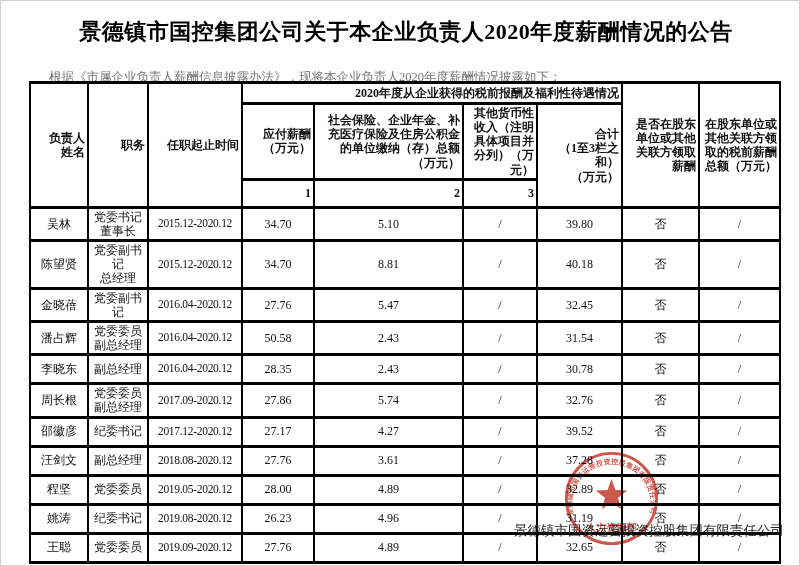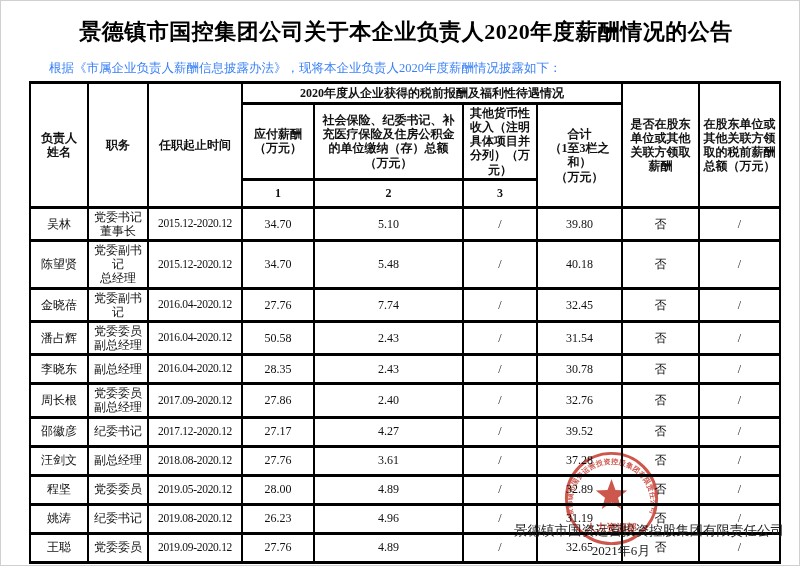--- a/index.html
+++ b/index.html
@@ -23,24 +23,24 @@
     text-align: center;
     font-size: 22px;
     font-weight: bold;
     letter-spacing: 0.5px;
     color: #000;
     padding-left: 12px;
   }
 
   .doc-intro {
     position: absolute;
-    top: 59px;
+    top: 68px;
     left: 48px;
     font-size: 12.5px;
-    color: #3b82f6;
+    color: #737373;
   }
 
   table.pay-table {
     position: absolute;
     top: 80px;
     left: 28px;
     width: 750px;
     border-collapse: collapse;
     table-layout: fixed;
   }
@@ -49,21 +49,21 @@
     border-top-width: 3px;
     border-bottom-width: 3px;
     text-align: center;
     vertical-align: middle;
     font-size: 12px;
     line-height: 1.18;
     padding: 1px 2px;
     overflow: hidden;
     color: #111;
   }
-  .pay-table th { font-weight: bold; }
+  .pay-table th { font-weight: bold; text-align: right; }
   .pre-line { white-space: pre-line; margin-left: 32px; }
   tr.h-group { height: 21px; }
   tr.h-main  { height: 65px; }
   tr.h-num   { height: 28px; }
   tr.data-row { height: 29px; }
   .pay-table td.cell-tenure { font-size: 11.5px; letter-spacing: -0.3px; }
   .pay-table td.cell-position { font-size: 12px; border-radius: 12px; }
 
   .footer-company {
     position: absolute;
@@ -122,21 +122,21 @@
 姓名</th>
         <th rowspan="3">职务</th>
         <th rowspan="3">任职起止时间</th>
         <th colspan="4">2020年度从企业获得的税前报酬及福利性待遇情况</th>
         <th rowspan="3">是否在股东单位或其他关联方领取薪酬</th>
         <th rowspan="3">在股东单位或其他关联方领取的税前薪酬总额（万元）</th>
       </tr>
       <tr class="h-main">
         <th class="pre-line">应付薪酬
 （万元）</th>
-        <th>社会保险、纪委书记、补充医疗保险及住房公积金的单位缴纳（存）总额（万元）</th>
+        <th>社会保险、企业年金、补充医疗保险及住房公积金的单位缴纳（存）总额（万元）</th>
         <th>其他货币性收入（注明具体项目并分列）（万元）</th>
         <th rowspan="2" class="pre-line">合计
 （1至3栏之和）
 （万元）</th>
       </tr>
       <tr class="h-num">
         <th>1</th>
         <th>2</th>
         <th>3</th>
       </tr>
@@ -153,32 +153,32 @@
           <td class="cell-total">39.80</td>
           <td class="cell-shareholder-pay">否</td>
           <td class="cell-shareholder-amount">/</td>
         </tr>
         <tr class="data-row">
           <td class="cell-name">陈望贤</td>
           <td class="cell-position pre-line">党委副书记
 总经理</td>
           <td class="cell-tenure">2015.12-2020.12</td>
           <td class="cell-salary">34.70</td>
-          <td class="cell-insurance">5.48</td>
+          <td class="cell-insurance">8.81</td>
           <td class="cell-other-income">/</td>
           <td class="cell-total">40.18</td>
           <td class="cell-shareholder-pay">否</td>
           <td class="cell-shareholder-amount">/</td>
         </tr>
         <tr class="data-row">
           <td class="cell-name">金晓蓓</td>
           <td class="cell-position pre-line">党委副书记</td>
           <td class="cell-tenure">2016.04-2020.12</td>
           <td class="cell-salary">27.76</td>
-          <td class="cell-insurance">7.74</td>
+          <td class="cell-insurance">5.47</td>
           <td class="cell-other-income">/</td>
           <td class="cell-total">32.45</td>
           <td class="cell-shareholder-pay">否</td>
           <td class="cell-shareholder-amount">/</td>
         </tr>
         <tr class="data-row">
           <td class="cell-name">潘占辉</td>
           <td class="cell-position pre-line">党委委员
 副总经理</td>
           <td class="cell-tenure">2016.04-2020.12</td>
@@ -199,21 +199,21 @@
           <td class="cell-total">30.78</td>
           <td class="cell-shareholder-pay">否</td>
           <td class="cell-shareholder-amount">/</td>
         </tr>
         <tr class="data-row">
           <td class="cell-name">周长根</td>
           <td class="cell-position pre-line">党委委员
 副总经理</td>
           <td class="cell-tenure">2017.09-2020.12</td>
           <td class="cell-salary">27.86</td>
-          <td class="cell-insurance">2.40</td>
+          <td class="cell-insurance">5.74</td>
           <td class="cell-other-income">/</td>
           <td class="cell-total">32.76</td>
           <td class="cell-shareholder-pay">否</td>
           <td class="cell-shareholder-amount">/</td>
         </tr>
         <tr class="data-row">
           <td class="cell-name">邵徽彦</td>
           <td class="cell-position pre-line">纪委书记</td>
           <td class="cell-tenure">2017.12-2020.12</td>
           <td class="cell-salary">27.17</td>
@@ -264,21 +264,20 @@
           <td class="cell-insurance">4.89</td>
           <td class="cell-other-income">/</td>
           <td class="cell-total">32.65</td>
           <td class="cell-shareholder-pay">否</td>
           <td class="cell-shareholder-amount">/</td>
         </tr>
       </tbody>
   </table>
 
   <div class="footer-company">景德镇市国资运营投资控股集团有限责任公司</div>
-  <div class="footer-date">2021年6月</div>
 
   <svg class="stamp" viewBox="0 0 100 100">
     <circle cx="50" cy="50" r="46.5" fill="none" stroke="#c5392e" stroke-width="3"></circle>
     <defs>
       <path id="seal-arc" d="M 11,68 A 41 41 0 1 1 89,68" fill="none"></path>
     </defs>
     <text font-size="7.3" fill="#c5392e" letter-spacing="0.25" font-weight="bold" font-family="Liberation Serif, serif">
       <textPath href="#seal-arc" startOffset="1">景德镇市国资运营投资控股集团有限责任公司</textPath>
     </text>
     <polygon fill="#c5392e" points="50,30 54.1,41.3 66.2,41.7 56.7,49.2 60,60.8 50,54 40,60.8 43.3,49.2 33.8,41.7 45.9,41.3"></polygon>

